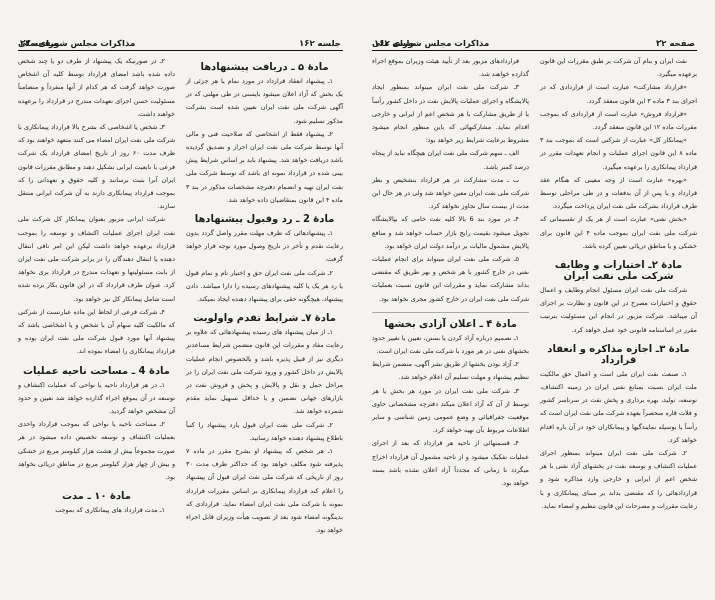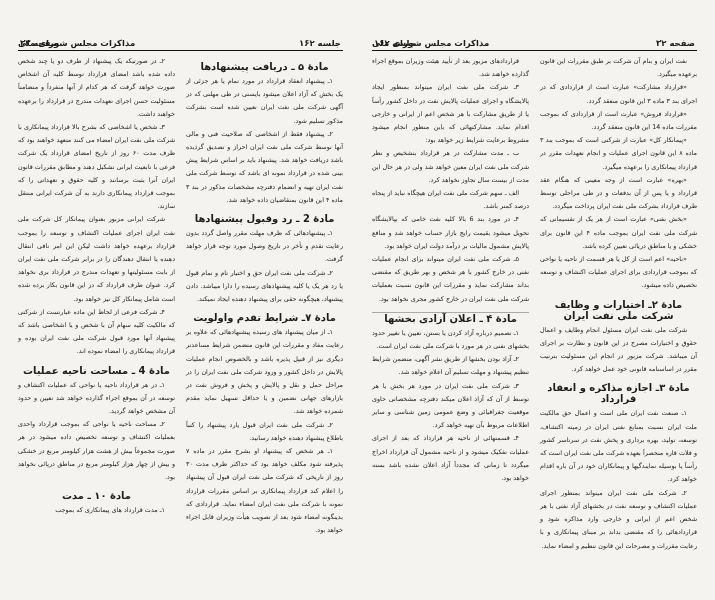--- a/index.html
+++ b/index.html
@@ -25,21 +25,21 @@
   .header .h-l { position:absolute; left:2px; top:0; }
   .col {
     position:absolute; top:55px; width:157px;
     direction:rtl; text-align:justify;
     font-size:6.4px; line-height:13.2px;
   }
   .col.c-right { right:0; }
   .col.c-left { left:0; }
   .col p { margin:0; text-indent:10px; }
   .col h3 { margin:6px 0 3px 0; font-size:10px; text-align:center; font-weight:bold; line-height:11px; }
-  .col h3.boxed { border-top:0.6px solid #aaa; }
+  .col h3.boxed { border-top:0.6px solid #aaa; padding-top:5px; }
 </style>
 </head>
 <body>
 
 <div class="spread">
 
   <div class="page left">
     <div class="header">
       <span class="h-r">جلسه ۱۶۲</span>
       <span class="h-c">مذاکرات مجلس شورای ملی</span>
@@ -72,36 +72,35 @@
 
   <div class="page right">
     <div class="header">
       <span class="h-r">صفحه ۳۲</span>
       <span class="h-c">مذاکرات مجلس شورای ملی</span>
       <span class="h-l">جلسه ۱۶۲</span>
     </div>
     <div class="col c-right" id="rp-rc">
         <p>نفت ایران و بنام آن شرکت بر طبق مقررات این قانون برعهده میگیرد.</p>
         <p>«قرارداد مشارکت» عبارت است از قراردادی که در اجرای بند ۳ ماده ۳ این قانون منعقد گردد.</p>
-        <p>«قرارداد فروش» عبارت است از قراردادی که بموجب مقررات ماده 14 این قانون منعقد گردد.</p>
+        <p>«قرارداد فروش» عبارت است از قراردادی که بموجب مقررات ماده ۱۲ این قانون منعقد گردد.</p>
         <p>«پیمانکار کل» عبارت از شرکتی است که بموجب بند ۳ ماده ۸ این قانون اجرای عملیات و انجام تعهدات مقرر در قرارداد پیمانکاری را برعهده میگیرد.</p>
         <p>«بهره» عبارت است از وجه معینی که هنگام عقد قرارداد و یا پس از آن بدفعات و در طی مراحلی توسط طرف قرارداد بشرکت ملی نفت ایران پرداخت میگردد.</p>
         <p>«بخش نفتی» عبارت است از هر یک از تقسیماتی که شرکت ملی نفت ایران بموجب ماده ۴ این قانون برای خشکی و یا مناطق دریائی تعیین کرده باشد.</p>
-        <p>«ناحیه» اعم است از کل یا هر قسمت از ناحیه یا نواحی که بموجب قراردادی برای اجرای عملیات اکتشاف و توسعه تخصیص داده میشود.</p>
         <h3>مادهٔ ۲ـ اختیارات و وظایف شرکت ملی نفت ایران</h3>
         <p>شرکت ملی نفت ایران مسئول انجام وظایف و اعمال حقوق و اختیارات مصرح در این قانون و نظارت بر اجرای آن میباشد. شرکت مزبور در انجام این مسئولیت بترتیب مقرر در اساسنامه قانونی خود عمل خواهد کرد.</p>
         <h3>مادهٔ ۳ـ اجازه مذاکره و انعقاد قرارداد</h3>
         <p>۱ـ صنعت نفت ایران ملی است و اعمال حق مالکیت ملت ایران نسبت بمنابع نفتی ایران در زمینه اکتشاف، توسعه، تولید، بهره برداری و پخش نفت در سرتاسر کشور و فلات قاره منحصراً بعهده شرکت ملی نفت ایران است که رأساً یا بوسیله نمایندگیها و پیمانکاران خود در آن باره اقدام خواهد کرد.</p>
         <p>۲ـ شرکت ملی نفت ایران میتواند بمنظور اجرای عملیات اکتشاف و توسعه نفت در بخشهای آزاد نفتی با هر شخص اعم از ایرانی و خارجی وارد مذاکره شود و قراردادهائی را که مقتضی بداند بر مبنای پیمانکاری و با رعایت مقررات و مصرحات این قانون تنظیم و امضاء نماید.</p>
       </div>
     <div class="col c-left" id="rp-lc">
         <p>قراردادهای مزبور بعد از تأیید هیئت وزیران بموقع اجراء گذارده خواهند شد.</p>
         <p>۳ـ شرکت ملی نفت ایران میتواند بمنظور ایجاد پالایشگاه و اجرای عملیات پالایش نفت در داخل کشور رأساً یا از طریق مشارکت با هر شخص اعم از ایرانی و خارجی اقدام نماید. مشارکتهائی که باین منظور انجام میشود مشروط برعایت شرایط زیر خواهد بود:</p>
+        <p>الف ـ سهم شرکت ملی نفت ایران هیچگاه نباید از پنجاه درصد کمتر باشد.</p>
         <p>ب ـ مدت مشارکت در هر قرارداد بتشخیص و نظر شرکت ملی نفت ایران معین خواهد شد ولی در هر حال این مدت از بیست سال تجاوز نخواهد کرد.</p>
-        <p>الف ـ سهم شرکت ملی نفت ایران هیچگاه نباید از پنجاه درصد کمتر باشد.</p>
         <p>۴ـ در مورد بند 6 بالا کلیه نفت خامی که بپالایشگاه تحویل میشود بقیمت رایج بازار حساب خواهد شد و منافع پالایش مشمول مالیات بر درآمد دولت ایران خواهد بود.</p>
         <p>۵ـ شرکت ملی نفت ایران میتواند برای انجام عملیات نفتی در خارج کشور با هر شخص و بهر طریق که مقتضی بداند مشارکت نماید و مقررات این قانون نسبت بعملیات شرکت ملی نفت ایران در خارج کشور مجری نخواهد بود.</p>
         <h3 class="boxed">مادهٔ ۴ ـ اعلان آزادی بخشها</h3>
         <p>۱ـ تصمیم درباره آزاد کردن یا بستن، تعیین یا تغییر حدود بخشهای نفتی در هر مورد با شرکت ملی نفت ایران است.</p>
         <p>۲ـ آزاد بودن بخشها از طریق نشر آگهی، متضمن شرایط تنظیم پیشنهاد و مهلت تسلیم آن اعلام خواهد شد.</p>
         <p>۳ـ شرکت ملی نفت ایران در مورد هر بخش یا هر توسط از آن که آزاد اعلان میکند دفترچه مشخصاتی حاوی موقعیت جغرافیائی و وضع عمومی زمین شناسی و سایر اطلاعات مربوط بآن تهیه خواهد کرد.</p>
         <p>۴ـ قسمتهائی از ناحیه هر قرارداد که بعد از اجرای عملیات تفکیک میشود و از ناحیه مشمول آن قرارداد اخراج میگردد تا زمانی که مجدداً آزاد اعلان نشده باشد بسته خواهد بود.</p>
       </div>
   </div>
 

